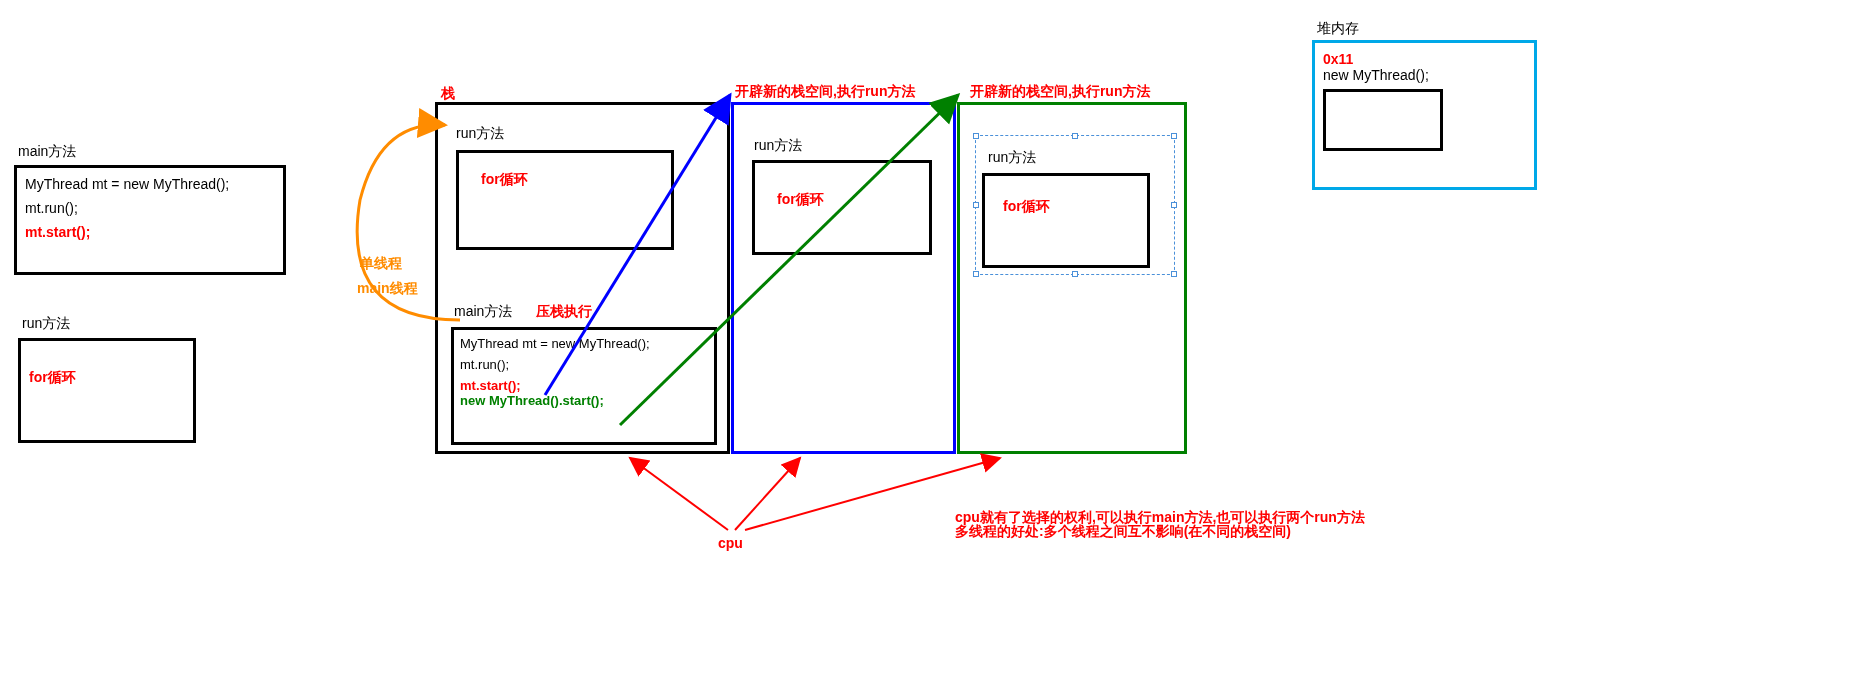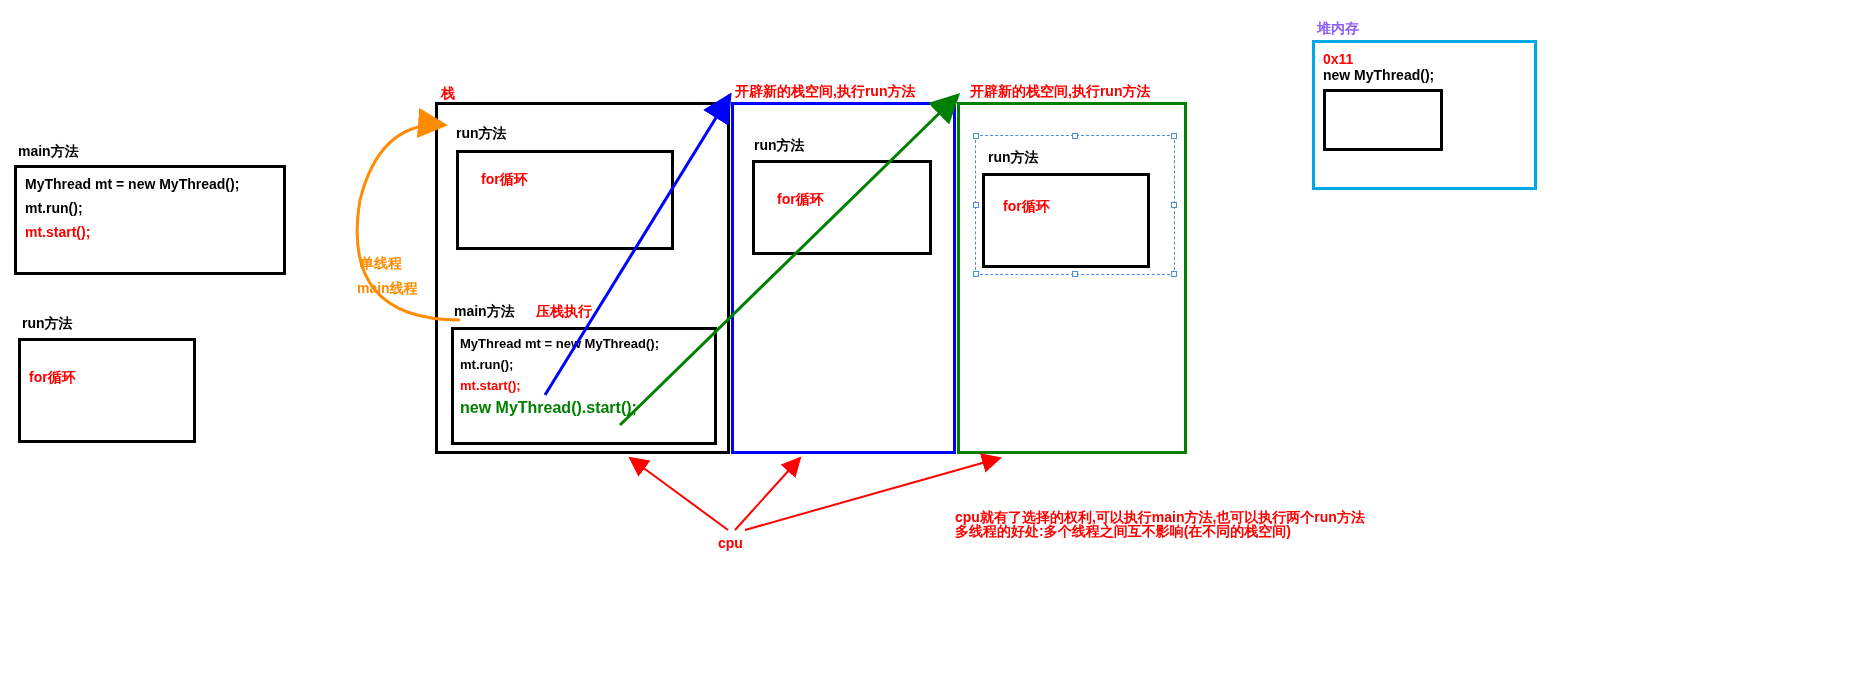--- a/index.html
+++ b/index.html
@@ -3,24 +3,24 @@
   <meta charset="utf-8">
   <style>
     * { box-sizing: border-box; margin: 0; padding: 0; }
     body { width: 1863px; height: 685px; background: #fff; font-family: Arial, "Microsoft YaHei", sans-serif; font-size: 14px; position: relative; }
     .abs { position: absolute; }
     .box-black { border: 3px solid #000; background: #fff; }
     .box-blue { border: 3px solid #0000ff; }
     .box-green { border: 3px solid #008000; }
     .box-cyan { border: 3px solid #00a8e8; }
     .label-red { color: #ff0000; font-weight: bold; }
-    .label-black { color: #000; font-weight: bold; }
+    .label-black { color: #000; font-weight: normal; }
     .label-green { color: #008000; font-weight: bold; }
     .label-orange { color: #ff8c00; font-weight: bold; }
-    .label-blue { color: #8b5cf6; font-weight: bold; }
+    .label-blue { color: #000000; font-weight: normal; }
     .p8 { padding: 8px; }
     svg { position: absolute; top: 0; left: 0; pointer-events: none; }
     .dashed-select { border: 1px dashed #4a90d9; position: absolute; }
     .handle { width: 6px; height: 6px; background: #fff; border: 1px solid #4a90d9; position: absolute; }
   </style>
 </head>
 <body>
 
 <div class="abs label-black" style="left:18px; top:143px;">main方法</div>
 <div class="abs box-black p8" style="left:14px; top:165px; width:272px; height:110px;">
@@ -46,21 +46,21 @@
     <div class="abs label-red" style="left:22px; top:18px;">for循环</div>
   </div>
 
   <div class="abs label-black" style="left:16px; top:198px;">main方法</div>
   <div class="abs label-red" style="left:98px; top:198px;">压栈执行</div>
   <div class="abs label-red" style="left:148px; top:220px; font-size:13px;">0x11</div>
   <div class="abs box-black p8" style="left:13px; top:222px; width:266px; height:118px; padding:6px;">
     <div class="label-black" style="font-size:13px;">MyThread mt = new MyThread();</div>
     <div class="label-black" style="margin-top:6px; font-size:13px;">mt.run();</div>
     <div class="label-red" style="margin-top:6px; font-size:13px;">mt.start();</div>
-    <div class="label-green" style="margin-top:6px; font-size:16px;">new MyThread().start();</div>
+    <div class="label-green" style="font-size:13px;">new MyThread().start();</div>
   </div>
 </div>
 
 <div class="abs label-red" style="left:735px; top:83px;">开辟新的栈空间,执行run方法</div>
 <div class="abs label-red" style="left:970px; top:83px;">开辟新的栈空间,执行run方法</div>
 
 <div class="abs box-blue" style="left:731px; top:102px; width:225px; height:352px;">
   <div class="abs label-black" style="left:20px; top:32px;">run方法</div>
   <div class="abs box-black" style="left:18px; top:55px; width:180px; height:95px;">
     <div class="abs label-red" style="left:22px; top:28px;">for循环</div>

